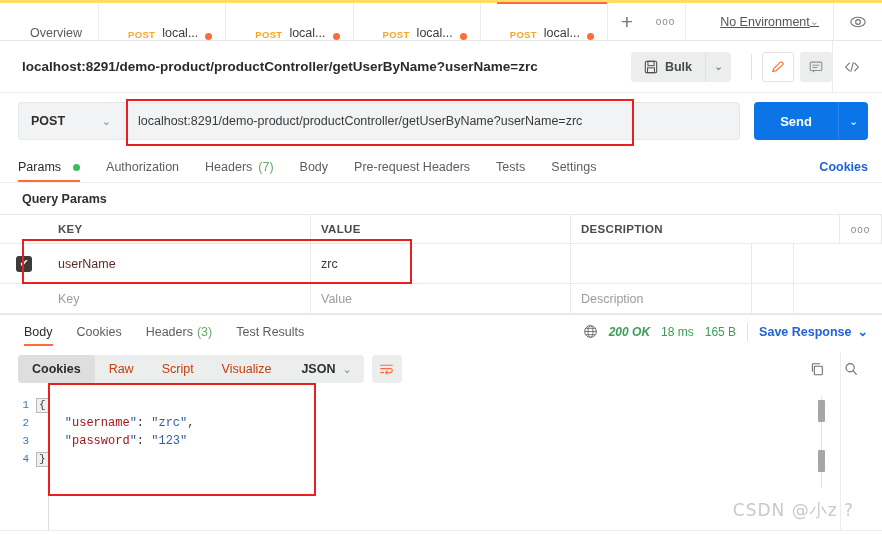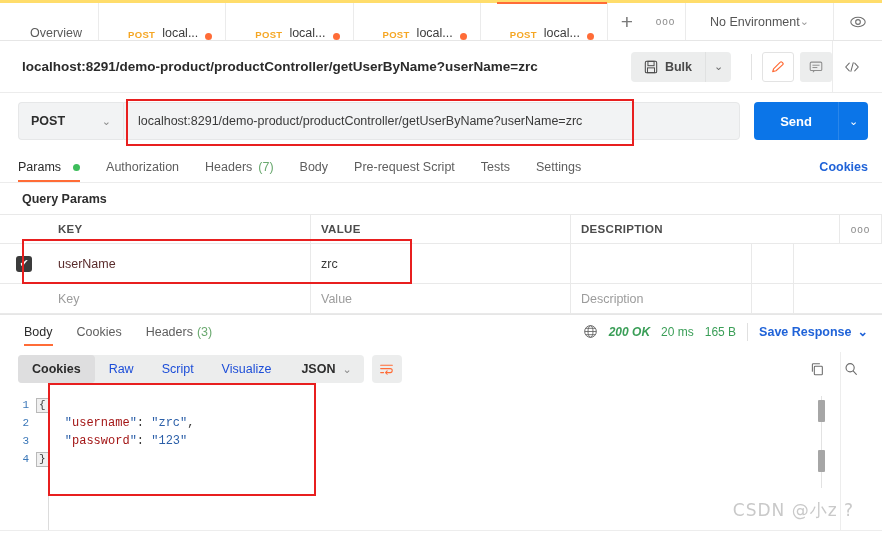--- a/index.html
+++ b/index.html
@@ -41,22 +41,23 @@
     display:flex; align-items:center; justify-content:center;
     width:38px; color:#7a7a7a; font-size:21px; font-weight:300;
   }
   .tab-more {
     display:flex; align-items:center; justify-content:center;
     width:40px; color:#8a8a8a; font-size:10px; letter-spacing:1px;
     border-right:1px solid #ebebeb;
   }
   .env-select {
     flex:1; display:flex; align-items:center; padding:0 14px;
-    color:#555; font-size:12.5px; justify-content:center;
+    color:#555; font-size:12.5px; justify-content:flex-end;
     border-right:1px solid #ebebeb;
+    text-decoration:underline;
   }
   .env-select .chev { color:#9a9a9a; font-size:11px; }
   .eye-btn { width:48px; display:flex; align-items:center; justify-content:center; color:#707070; }
 
   
   .req-header {
     height:52px; flex:none; display:flex; align-items:center;
     padding:0 12px 0 22px; border-bottom:1px solid #ececec; background:#fff;
   }
   .req-title { font-size:13.5px; font-weight:700; color:#2b2b2b; flex:1; white-space:nowrap; }
@@ -166,21 +167,21 @@
   .resp-spacer { flex:1; }
   .resp-meta { display:flex; align-items:center; gap:11px; font-size:12px; }
   .globe { color:#666; font-size:14px; display:flex; align-items:center; }
   .m-ok { color:#3a9e57; font-weight:700;font-style:italic; }
   .m-green { color:#3a9e57; }
   .meta-sep { width:1px; height:18px; background:#e0e0e0; }
   .save-resp { color:#2063d8; font-weight:700; font-size:12.5px; display:flex; align-items:center; gap:6px; }
 
   .fmt-row { height:42px; flex:none; display:flex; align-items:center; padding:0 14px 0 18px; }
   .seg { display:flex; align-items:stretch; background:#eceded; border-radius:4px; height:28px; }
-  .seg-item { display:flex; align-items:center; padding:0 14px; font-size:12.5px; color:#1d4ed8; border-radius:4px; }
+  .seg-item { display:flex; align-items:center; padding:0 14px; font-size:12.5px; color:#c2410c; border-radius:4px; }
   .seg-item.active { background:#dededf; color:#2b2b2b; font-weight:700; }
   .seg-json { display:flex; align-items:center; gap:7px; padding:0 12px 0 16px; font-size:12.5px; color:#2e2e2e; font-weight:700; }
   .seg-json .chev { color:#8a8a8a; font-weight:400; font-size:11px; }
   .wrap-btn {
     width:30px; height:28px; margin-left:8px; background:#eceded; border-radius:4px;
     display:flex; align-items:center; justify-content:center; color:#ff6c37; font-size:13px;
   }
   .fmt-spacer { flex:1; }
   .fmt-icon { width:34px; display:flex; align-items:center; justify-content:center; color:#6d6d6d; }
 
@@ -338,21 +339,21 @@
       <span>Authorization</span>
     </div>
     <div class="rtab">
       <span>Headers</span>
       <span class="count">(7)</span>
     </div>
     <div class="rtab">
       <span>Body</span>
     </div>
     <div class="rtab">
-      <span>Pre-request Script</span>
+      <span>Pre-request Headers</span>
     </div>
     <div class="rtab">
       <span>Tests</span>
     </div>
     <div class="rtab">
       <span>Settings</span>
     </div>
     <div class="rtab-spacer"></div>
     <div class="cookies-link">Cookies</div>
   </div>
@@ -414,34 +415,37 @@
   <div class="resp-head">
     <div class="resp-tab active">
       <span>Body</span>
     </div>
     <div class="resp-tab">
       <span>Cookies</span>
     </div>
     <div class="resp-tab">
       <span>Headers</span>
       <span class="gcount" style="margin-left:4px;">(3)</span>
+    </div>
+    <div class="resp-tab">
+      <span>Test Results</span>
     </div>
 
     <div class="resp-spacer"></div>
 
     <div class="resp-meta">
       <span class="globe">
         <svg width="15" height="15" viewBox="0 0 18 18">
           <circle cx="9" cy="9" r="7" fill="none" stroke="#666" stroke-width="1.2"></circle>
           <ellipse cx="9" cy="9" rx="3" ry="7" fill="none" stroke="#666" stroke-width="1.1"></ellipse>
           <path d="M2 9h14M3.2 5.2h11.6M3.2 12.8h11.6" stroke="#666" stroke-width="1.05"></path>
         </svg>
       </span>
       <span class="m-ok">200 OK</span>
-      <span class="m-green">20 ms</span>
+      <span class="m-green">18 ms</span>
       <span class="m-green">165 B</span>
       <span class="meta-sep"></span>
       <span class="save-resp">
         <span>Save Response</span>
         <span>⌄</span>
       </span>
     </div>
   </div>
 
   <div class="fmt-row">

